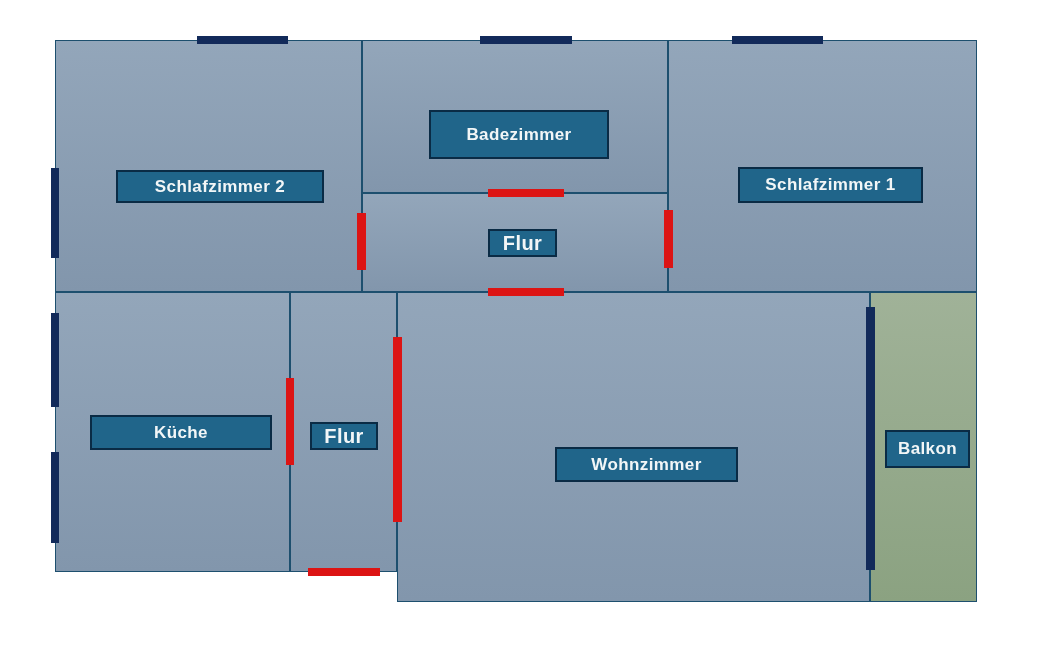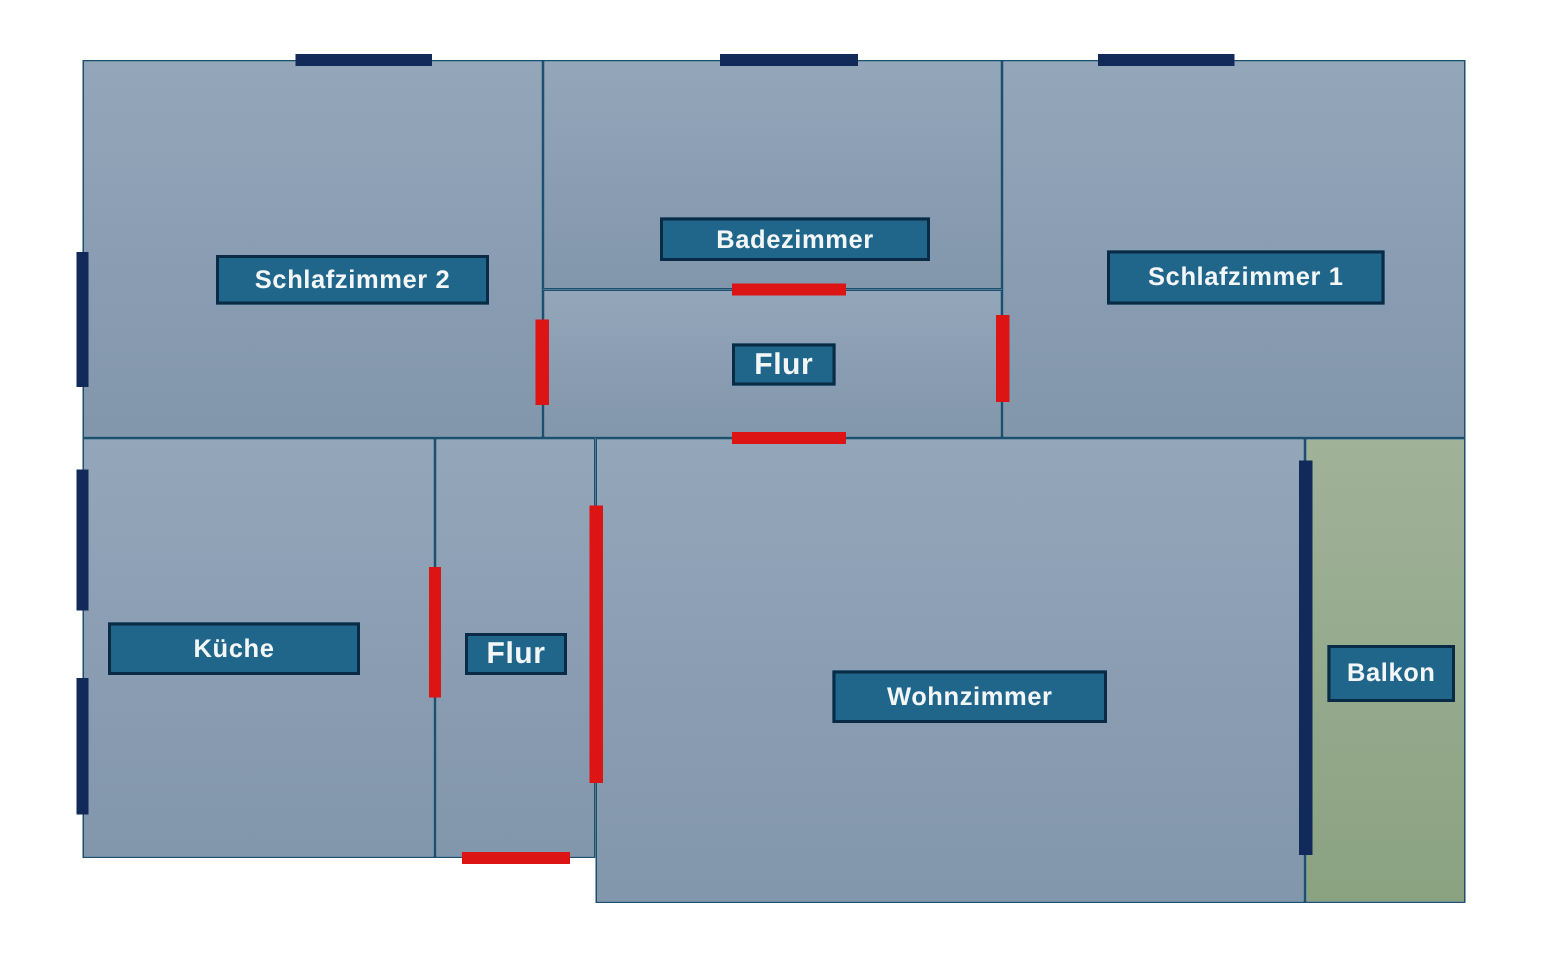--- a/index.html
+++ b/index.html
@@ -52,29 +52,29 @@
     background: var(--door, #dc1414);
     z-index: 3;
   }
 </style>
 </head>
 <body>
 
 <div class="canvas">
   <div id="rooms-layer">
       <div class="room" style="left: 55px; top: 40px; width: 307px; height: 252px;"></div>
-      <div class="room-label" style="left: 144px; top: 170px; width: 182px; height: 33px;">Schlafzimmer 2</div>
+      <div class="room-label" style="left: 116px; top: 170px; width: 208px; height: 33px;">Schlafzimmer 2</div>
       <div class="room" style="left: 362px; top: 40px; width: 306px; height: 153px;"></div>
-      <div class="room-label" style="left: 440px; top: 110px; width: 180px; height: 29px; margin-top: 35px;">Badezimmer</div>
+      <div class="room-label" style="left: 429px; top: 110px; width: 180px; height: 49px;">Badezimmer</div>
       <div class="room" style="left: 362px; top: 193px; width: 306px; height: 99px;"></div>
       <div class="room-label small" style="left: 488px; top: 229px; width: 69px; height: 28px;">Flur</div>
       <div class="room" style="left: 668px; top: 40px; width: 309px; height: 252px;"></div>
       <div class="room-label" style="left: 738px; top: 167px; width: 185px; height: 36px;">Schlafzimmer 1</div>
       <div class="room" style="left: 55px; top: 292px; width: 235px; height: 280px;"></div>
-      <div class="room-label" style="left: 72px; top: 415px; width: 168px; height: 35px;">Küche</div>
+      <div class="room-label" style="left: 90px; top: 415px; width: 182px; height: 35px;">Küche</div>
       <div class="room" style="left: 290px; top: 292px; width: 107px; height: 280px;"></div>
       <div class="room-label small" style="left: 310px; top: 422px; width: 68px; height: 28px;">Flur</div>
       <div class="room" style="left: 397px; top: 292px; width: 473px; height: 310px;"></div>
       <div class="room-label" style="left: 555px; top: 447px; width: 183px; height: 35px;">Wohnzimmer</div>
       <div class="room balcony" style="left: 870px; top: 292px; width: 107px; height: 310px;"></div>
       <div class="room-label" style="left: 885px; top: 430px; width: 85px; height: 38px;">Balkon</div>
     </div>
   <div id="markers-layer">
       <div class="window-marker" style="left: 197px; top: 36px; width: 91px; height: 8px;"></div>
       <div class="window-marker" style="left: 51px; top: 168px; width: 8px; height: 90px;"></div>

